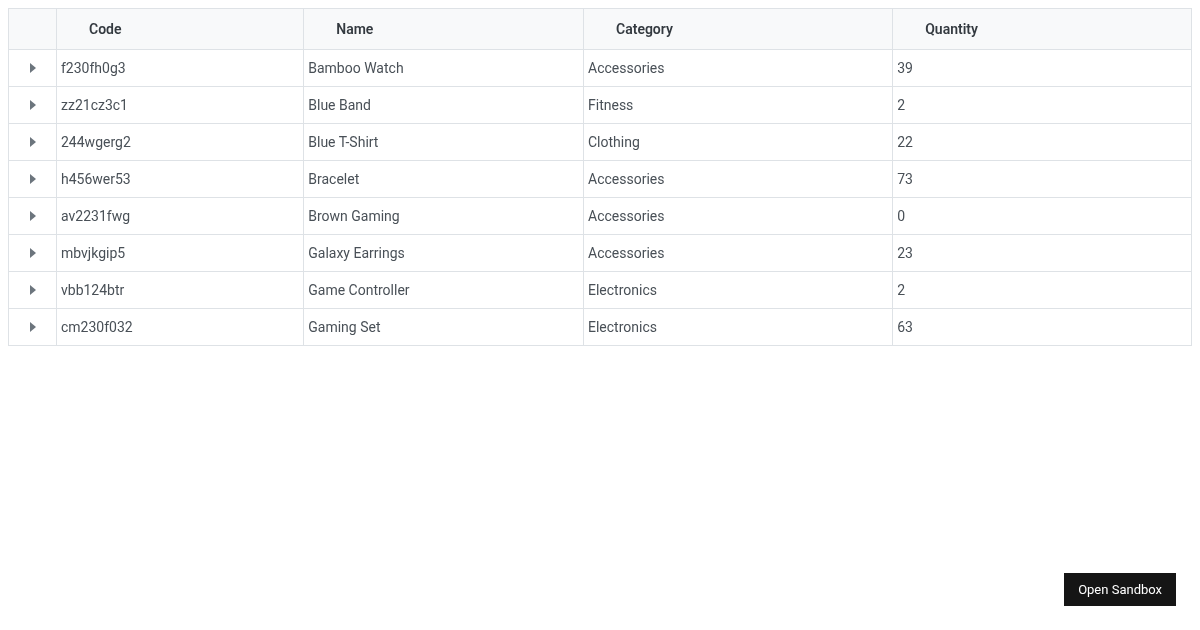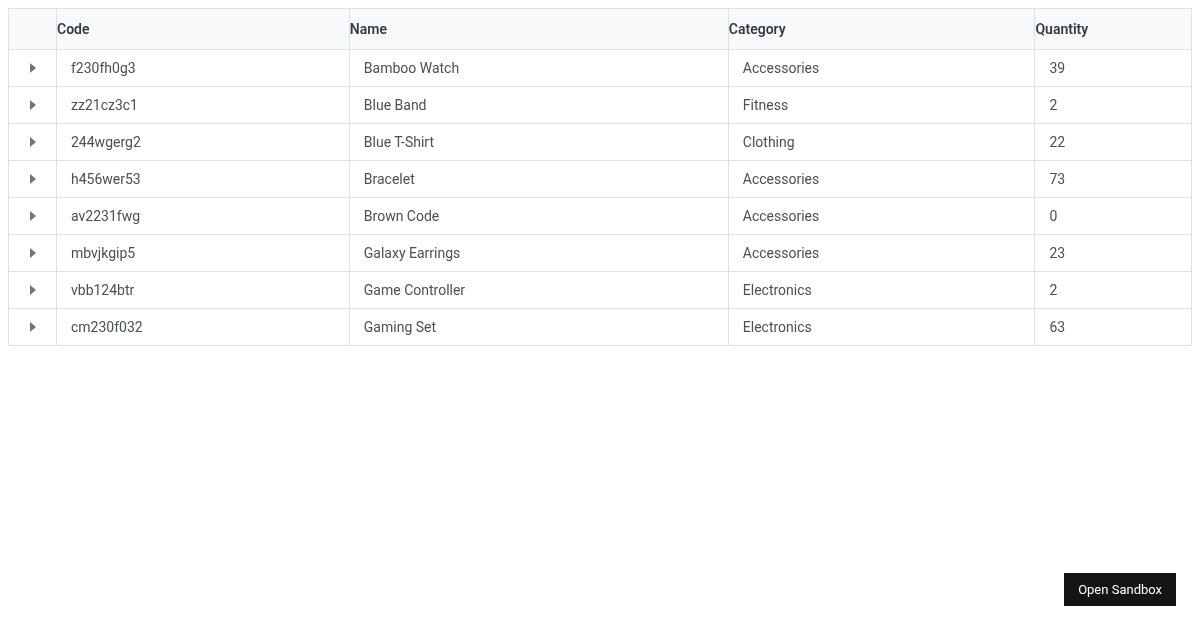--- a/index.html
+++ b/index.html
@@ -19,30 +19,30 @@
     }
     .datatable {
       width: 100%;
       border-collapse: collapse;
       border: 1px solid #dee2e6;
     }
     .datatable thead th {
       background: #f8f9fa;
       font-weight: 600;
       text-align: left;
-      padding: 12px 0;
+      padding: 12px 32px;
       border: 1px solid #dee2e6;
       color: #343a40;
     }
     .datatable thead th.expander-col {
       width: 48px;
       padding: 12px 0;
     }
     .datatable tbody td {
-      padding: 10px 14px;
+      padding: 10px 4px;
       border: 1px solid #dee2e6;
       color: #495057;
     }
     .datatable tbody td.expander-cell {
       width: 48px;
       text-align: center;
       padding: 8px 0;
     }
     .expander-icon {
       display: inline-block;
@@ -105,21 +105,21 @@
       <tr>
         <td class="expander-cell"><span class="expander-icon"></span></td>
         <td>h456wer53</td>
         <td>Bracelet</td>
         <td>Accessories</td>
         <td>73</td>
       </tr>
       <tr>
         <td class="expander-cell"><span class="expander-icon"></span></td>
         <td>av2231fwg</td>
-        <td>Brown Code</td>
+        <td>Brown Gaming</td>
         <td>Accessories</td>
         <td>0</td>
       </tr>
       <tr>
         <td class="expander-cell"><span class="expander-icon"></span></td>
         <td>mbvjkgip5</td>
         <td>Galaxy Earrings</td>
         <td>Accessories</td>
         <td>23</td>
       </tr>

